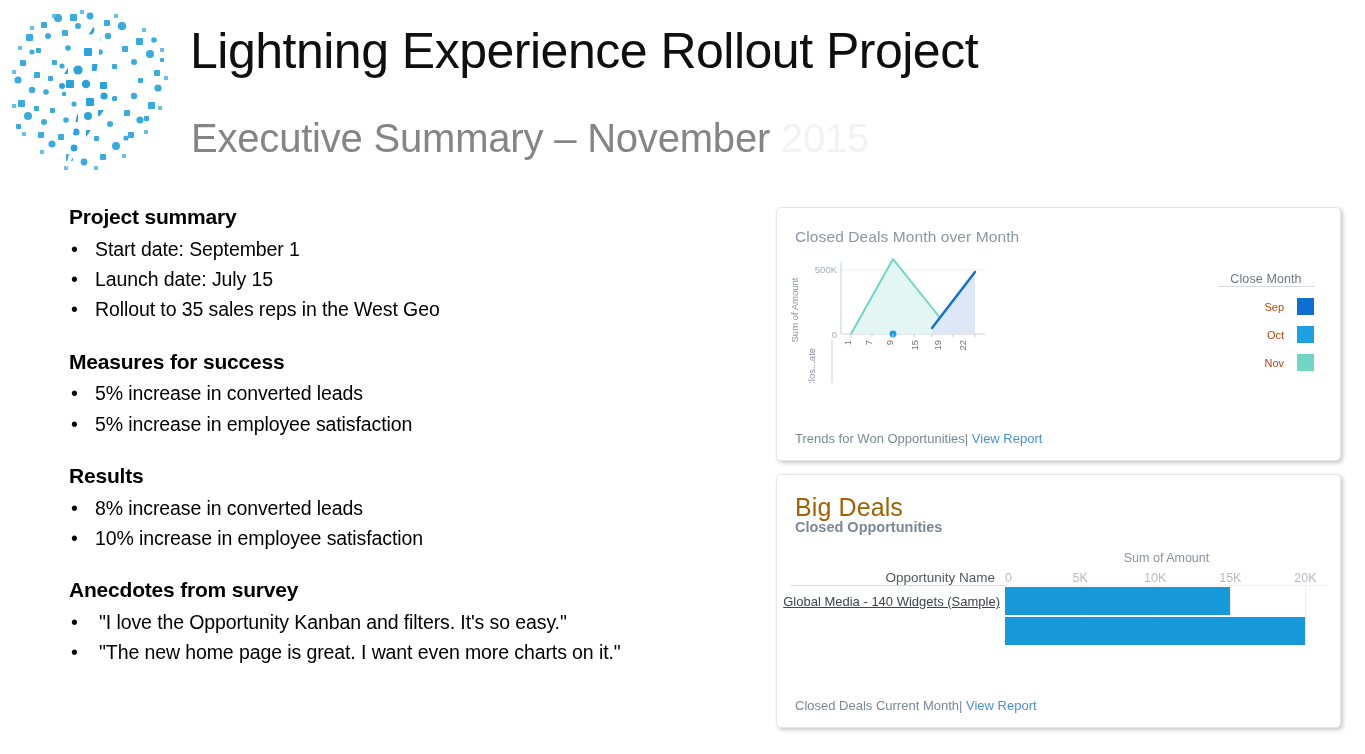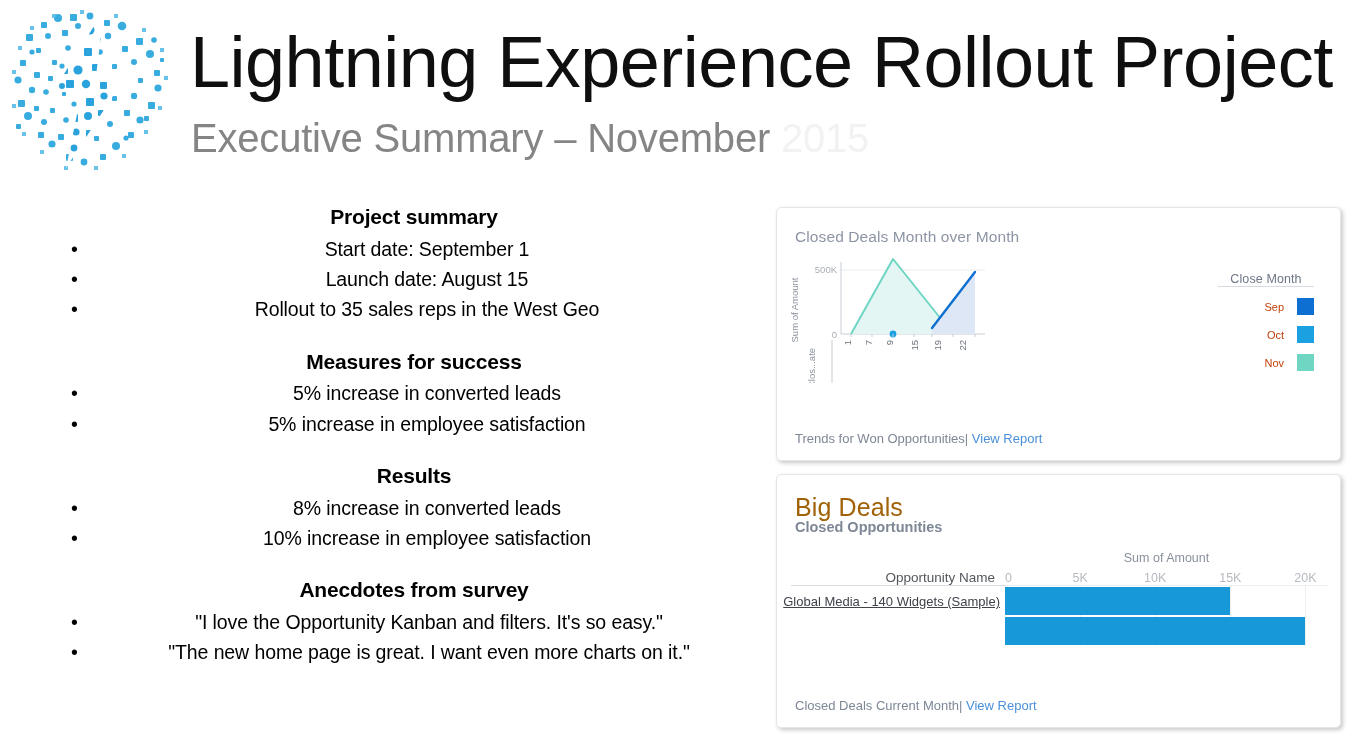--- a/index.html
+++ b/index.html
@@ -11,33 +11,33 @@
   }
   .slide { position: relative; width: 1365px; height: 754px; background: #fff; }
 
   
   .logo-wrap { position: absolute; left: 8px; top: 4px; width: 165px; height: 170px; }
   .logo-wrap svg { display: block; width: 165px; height: 170px; }
 
   
   .title {
     position: absolute; left: 190px; top: 26px;
-    font-size: 72px; line-height: 1.0; font-weight: 400;
+    font-size: 50px; line-height: 1.0; font-weight: 400;
     color: #0f0f0f; letter-spacing: -0.5px; white-space: nowrap;
   }
   .subtitle {
     position: absolute; left: 191px; top: 118px;
     font-size: 40px; line-height: 1.0; font-weight: 300;
     color: #858585; letter-spacing: -0.2px; white-space: nowrap;
   }
   .subtitle .year { color: #f2f2f2; }
 
   
   .content { position: absolute; left: 69px; top: 204px; width: 690px; }
-  .block { margin-bottom: 24px; text-align: center; }
+  .block { margin-bottom: 24px; }
   .block:last-child { margin-bottom: 0; }
   .block h3 {
     font-size: 21px; font-weight: 700; color: #000;
     line-height: 1.28; margin-bottom: 3px; letter-spacing: -0.2px;
   }
   .bullets { list-style: none; }
   .bullets li {
     position: relative; padding-left: 26px;
     font-size: 19.5px; line-height: 1.55; color: #000;
     letter-spacing: -0.1px;
@@ -264,21 +264,21 @@
 
   <div class="title">Lightning Experience Rollout Project</div>
   <div class="subtitle"><span>Executive Summary – November </span><span class="year">2015</span></div>
 
   <div class="content">
 
     <div class="block">
       <h3>Project summary</h3>
       <ul class="bullets">
         <li><span class="dot">•</span><span>Start date: September 1</span></li>
-        <li><span class="dot">•</span><span>Launch date: August 15</span></li>
+        <li><span class="dot">•</span><span>Launch date: July 15</span></li>
         <li><span class="dot">•</span><span>Rollout to 35 sales reps in the West Geo</span></li>
       </ul>
     </div>
 
     <div class="block">
       <h3>Measures for success</h3>
       <ul class="bullets">
         <li><span class="dot">•</span><span>5% increase in converted leads</span></li>
         <li><span class="dot">•</span><span>5% increase in employee satisfaction</span></li>
       </ul>

